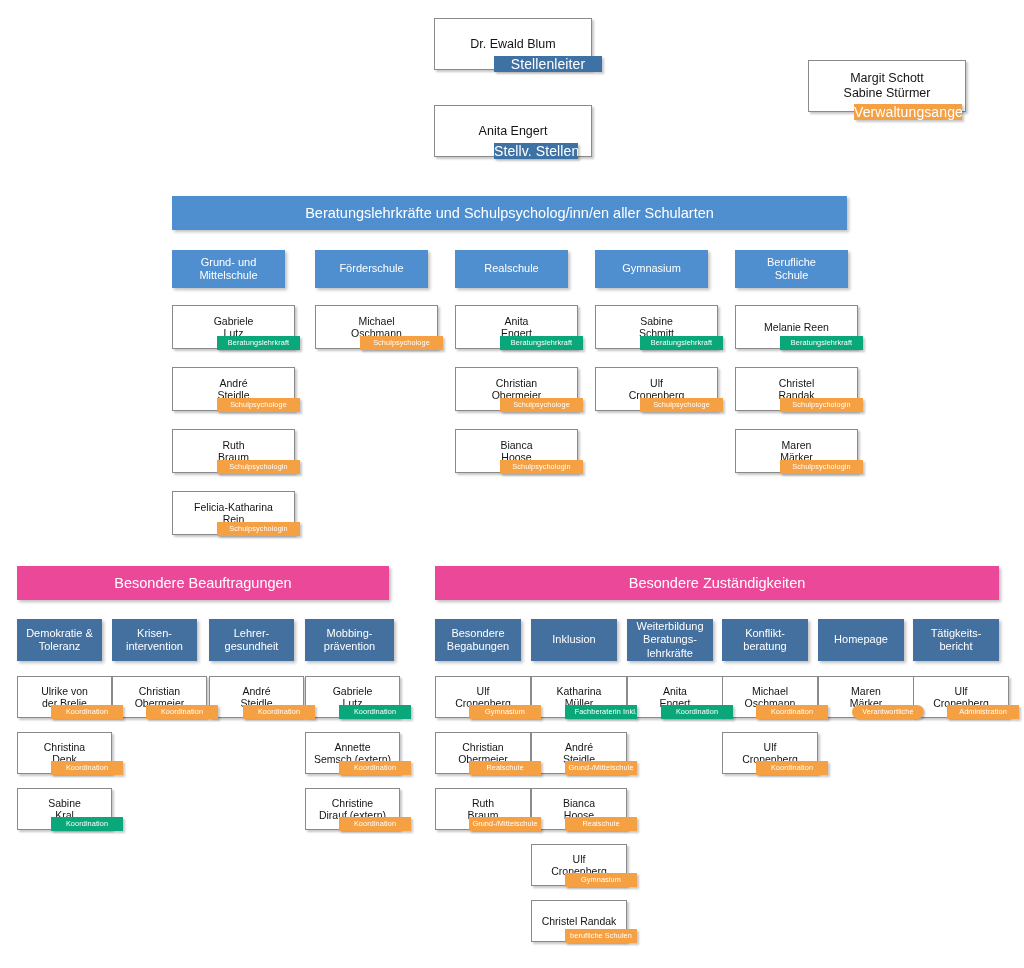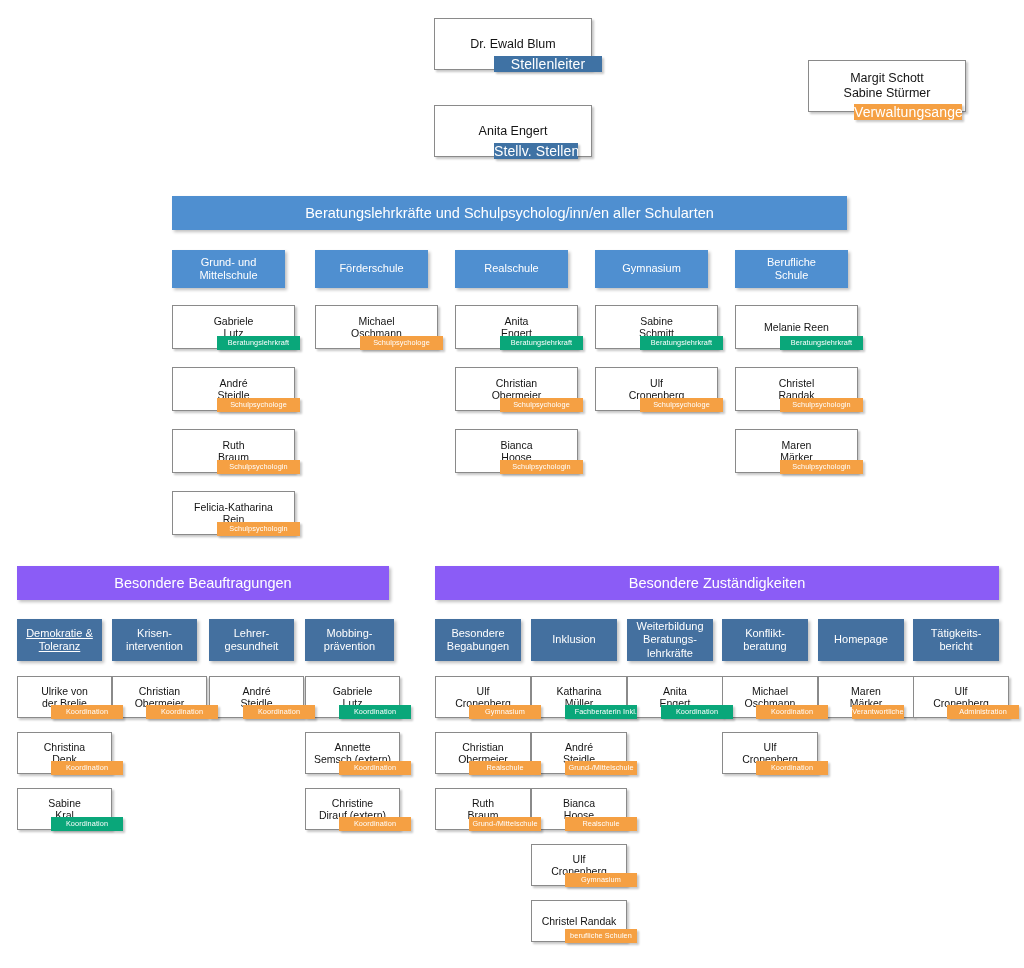--- a/index.html
+++ b/index.html
@@ -57,21 +57,21 @@
 
   
   .banner{
     position:absolute;
     display:flex;align-items:center;justify-content:center;
     color:#fff;
     box-shadow:2px 2px 3px rgba(0,0,0,.25);
     text-align:center;
   }
   .banner.lightblue{background:#4f8fd0;font-size:14.5px;}
-  .banner.darkblue{background:#8b5cf6;font-size:14.5px;}
+  .banner.darkblue{background:#ec4899;font-size:14.5px;}
 
   
   .chip{
     position:absolute;
     display:flex;align-items:center;justify-content:center;
     color:#fff;text-align:center;line-height:1.2;
     box-shadow:2px 2px 3px rgba(0,0,0,.25);
     font-size:11px;
     padding:2px 3px;
     box-sizing:border-box;
@@ -147,21 +147,21 @@
     </div>
     <div class="card" style="left: 735px; top: 367px; width: 113px;">
       <div class="box" style="width: 113px; height: 38px;">Christel<br>Randak</div>
       <div class="tag orange" style="width: 83px; left: 45px; top: 31px;">Schulpsychologin</div>
     </div>
     <div class="card" style="left: 735px; top: 429px; width: 113px;">
       <div class="box" style="width: 113px; height: 38px;">Maren<br>Märker</div>
       <div class="tag orange" style="width: 83px; left: 45px; top: 31px;">Schulpsychologin</div>
     </div>
     <div class="banner darkblue" style="left: 17px; top: 566px; width: 372px; height: 34px;">Besondere Beauftragungen</div>
-    <div class="chip darkblue" style="left: 17px; top: 619px; width: 85px; height: 42px; text-decoration: underline;">Demokratie &amp;<br>Toleranz</div>
+    <div class="chip darkblue" style="left: 17px; top: 619px; width: 85px; height: 42px;">Demokratie &amp;<br>Toleranz</div>
     <div class="card" style="left: 17px; top: 676px; width: 85px;">
       <div class="box" style="width: 85px; height: 36px;">Ulrike von<br>der Brelie</div>
       <div class="tag orange" style="width: 72px; left: 34px; top: 29px;">Koordination</div>
     </div>
     <div class="card" style="left: 17px; top: 732px; width: 85px;">
       <div class="box" style="width: 85px; height: 36px;">Christina<br>Denk</div>
       <div class="tag orange" style="width: 72px; left: 34px; top: 29px;">Koordination</div>
     </div>
     <div class="card" style="left: 17px; top: 788px; width: 85px;">
       <div class="box" style="width: 85px; height: 36px;">Sabine<br>Kral</div>
@@ -235,20 +235,20 @@
       <div class="box" style="width: 86px; height: 36px;">Michael<br>Oschmann</div>
       <div class="tag orange" style="width: 72px; left: 34px; top: 29px;">Koordination</div>
     </div>
     <div class="card" style="left: 722px; top: 732px; width: 86px;">
       <div class="box" style="width: 86px; height: 36px;">Ulf<br>Cronenberg</div>
       <div class="tag orange" style="width: 72px; left: 34px; top: 29px;">Koordination</div>
     </div>
     <div class="chip darkblue" style="left: 818px; top: 619px; width: 86px; height: 42px;">Homepage</div>
     <div class="card" style="left: 818px; top: 676px; width: 86px;">
       <div class="box" style="width: 86px; height: 36px;">Maren<br>Märker</div>
-      <div class="tag orange" style="width: 52px; left: 34px; top: 29px;">Verantwortliche</div>
+      <div class="tag orange" style="width: 72px; left: 34px; top: 29px; border-radius: 7px;">Verantwortliche</div>
     </div>
     <div class="chip darkblue" style="left: 913px; top: 619px; width: 86px; height: 42px;">Tätigkeits-<br>bericht</div>
     <div class="card" style="left: 913px; top: 676px; width: 86px;">
       <div class="box" style="width: 86px; height: 36px;">Ulf<br>Cronenberg</div>
       <div class="tag orange" style="width: 72px; left: 34px; top: 29px;">Administration</div>
     </div>
   </div>
 
 </body></html>

